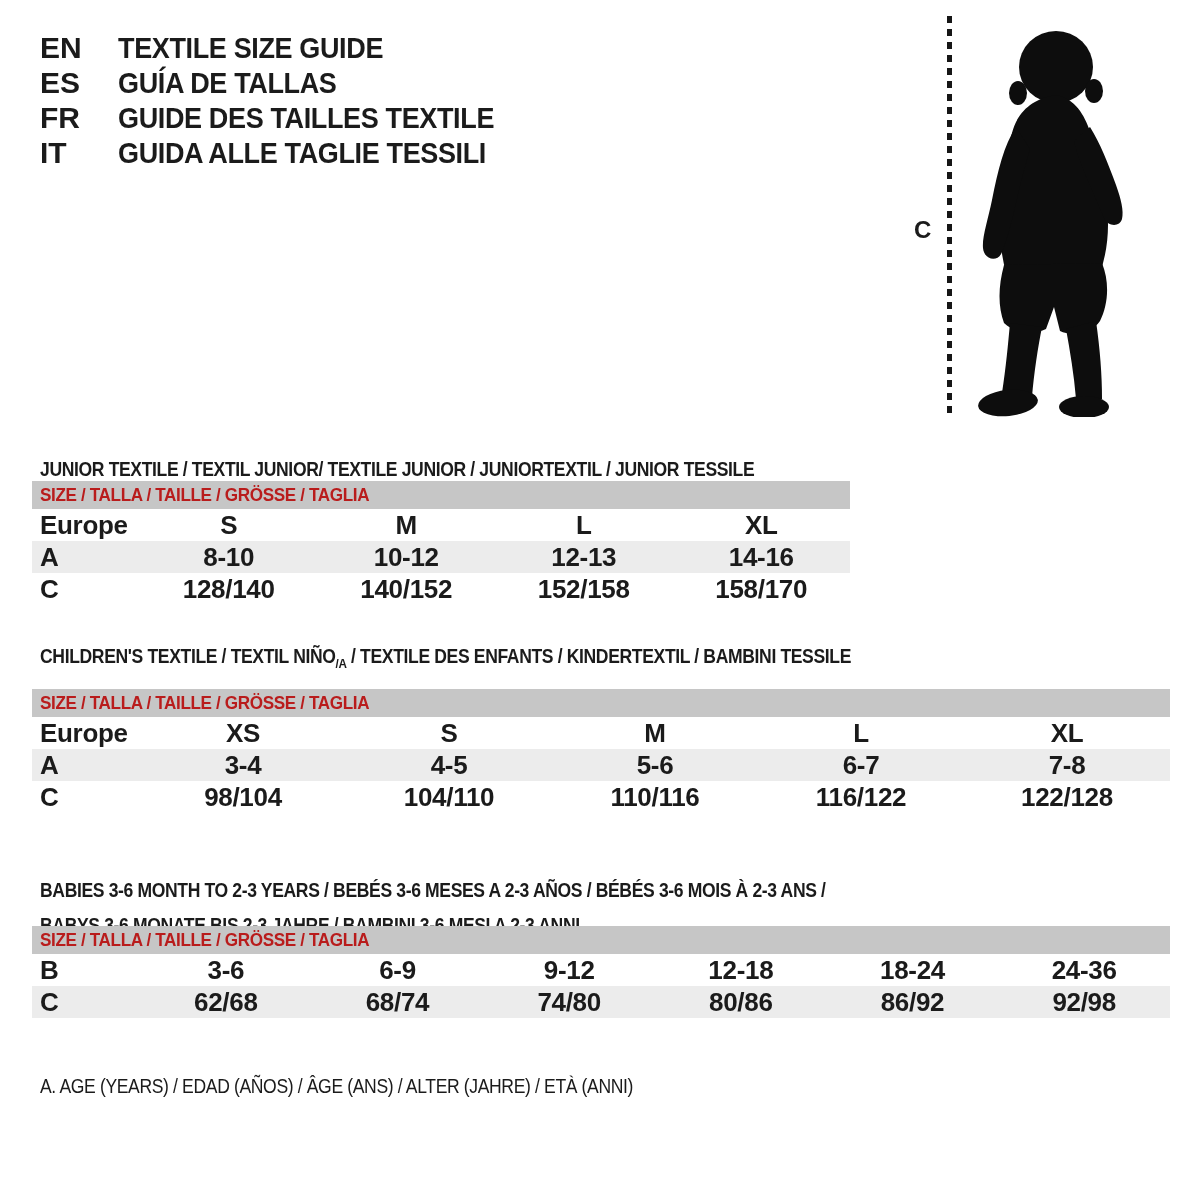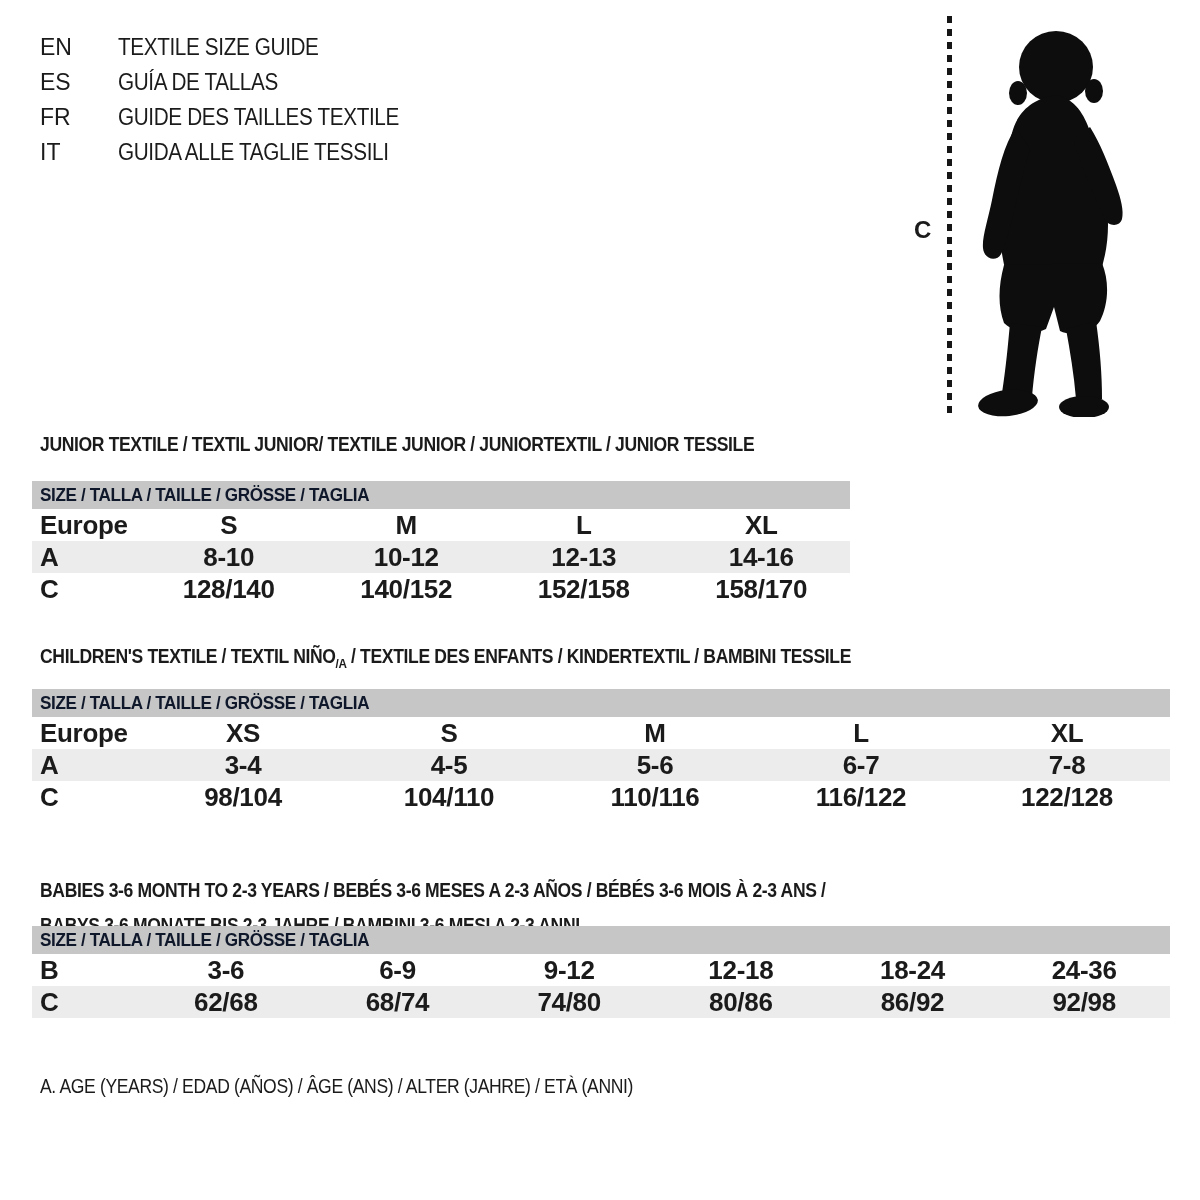--- a/index.html
+++ b/index.html
@@ -4,38 +4,38 @@
 <style>
   html,body{margin:0;padding:0;}
   body{
     width:1200px;height:1200px;position:relative;background:#ffffff;
     font-family:"Liberation Sans", sans-serif;color:#1b1b1b;overflow:hidden;
   }
   .abs{position:absolute;}
   .cond{display:inline-block;transform:scaleX(.9);transform-origin:0 50%;letter-spacing:-.4px;white-space:nowrap;}
 
   
-  .lang-block{left:40px;top:30px;font-size:23px;font-weight:400;}
+  .lang-block{left:40px;top:30px;font-size:30px;font-weight:700;}
   .lang-row{height:35px;line-height:35px;white-space:nowrap;}
   .lang-code{display:inline-block;width:78px;}
 
   
   .c-label{left:914px;top:216px;font-size:24px;font-weight:700;}
   .dash-line{left:947px;top:16px;width:5px;height:400px;
     background:repeating-linear-gradient(180deg,#161616 0 7px,transparent 7px 13px);}
   .silhouette{left:968px;top:15px;}
 
   
   .tbl-title{left:40px;font-size:19.5px;font-weight:700;line-height:22px;}
   .tbl-title .sub{font-size:13px;vertical-align:sub;}
   .tbl{left:32px;}
   .t1{width:818px;}
   .t2,.t3{width:1138px;}
   .thead{height:28px;background:#c6c6c6;display:flex;align-items:center;
-    font-size:19px;font-weight:700;color:#0f172a;padding-left:8px;box-sizing:border-box;}
+    font-size:19px;font-weight:700;color:#b91c1c;padding-left:8px;box-sizing:border-box;}
   .trow{display:grid;height:32px;align-items:center;font-size:26px;font-weight:700;letter-spacing:-.3px;}
   .t1 .trow{grid-template-columns:108px repeat(4,1fr);}
   .t2 .trow{grid-template-columns:108px repeat(5,1fr);}
   .t3 .trow{grid-template-columns:108px repeat(6,1fr);}
   .trow.stripe{background:#ececec;}
   .tc{text-align:center;}
   .tc.first{text-align:left;padding-left:8px;}
 
   
   .legend{left:40px;top:1068px;font-size:19.5px;font-weight:400;}
@@ -68,21 +68,21 @@
   <path d="M88 80 C 60 84 48 102 44 118 C 38 140 34 160 32 185 C 30 210 32 235 38 258 L 132 258 C 140 235 142 210 138 185 C 134 158 130 136 122 116 C 116 100 108 84 88 80 Z"></path>
   <path d="M48 112 C 36 130 30 155 24 185 C 20 205 14 222 15 233 C 16 245 30 248 34 237 C 40 222 44 205 48 188 C 52 170 58 148 62 134 Z"></path>
   <path d="M122 112 C 132 128 140 148 148 170 C 153 184 156 196 154 204 C 152 212 140 212 136 203 C 131 191 126 180 120 166 C 114 152 108 136 106 126 Z"></path>
   <path d="M36 250 C 30 272 30 292 36 308 C 46 318 66 320 78 314 L 86 292 L 92 316 C 104 322 124 318 132 306 C 140 290 142 268 134 248 Z"></path>
   <path d="M42 308 C 40 330 38 352 34 378 L 64 382 C 66 358 70 332 74 312 Z"></path>
   <path d="M98 314 C 102 336 106 360 108 384 L 134 384 C 134 360 132 334 128 306 Z"></path>
   <ellipse cx="40" cy="388" rx="30" ry="13" transform="rotate(-6 40 388)"></ellipse>
   <ellipse cx="116" cy="392" rx="25" ry="11"></ellipse>
 </svg>
 
-<div class="abs tbl-title" style="top:433px;">
+<div class="abs tbl-title" style="top:458px;">
   <span class="cond">JUNIOR TEXTILE / TEXTIL JUNIOR/ TEXTILE JUNIOR / JUNIORTEXTIL / JUNIOR TESSILE</span>
 </div>
 <section class="abs tbl t1" style="top:481px;">
   <div class="thead">
     <span class="cond">SIZE / TALLA / TAILLE / GRÖSSE / TAGLIA</span>
   </div>
   <div class="trow">
     <span class="tc first">Europe</span>
     <span class="tc">S</span>
     <span class="tc">M</span>

